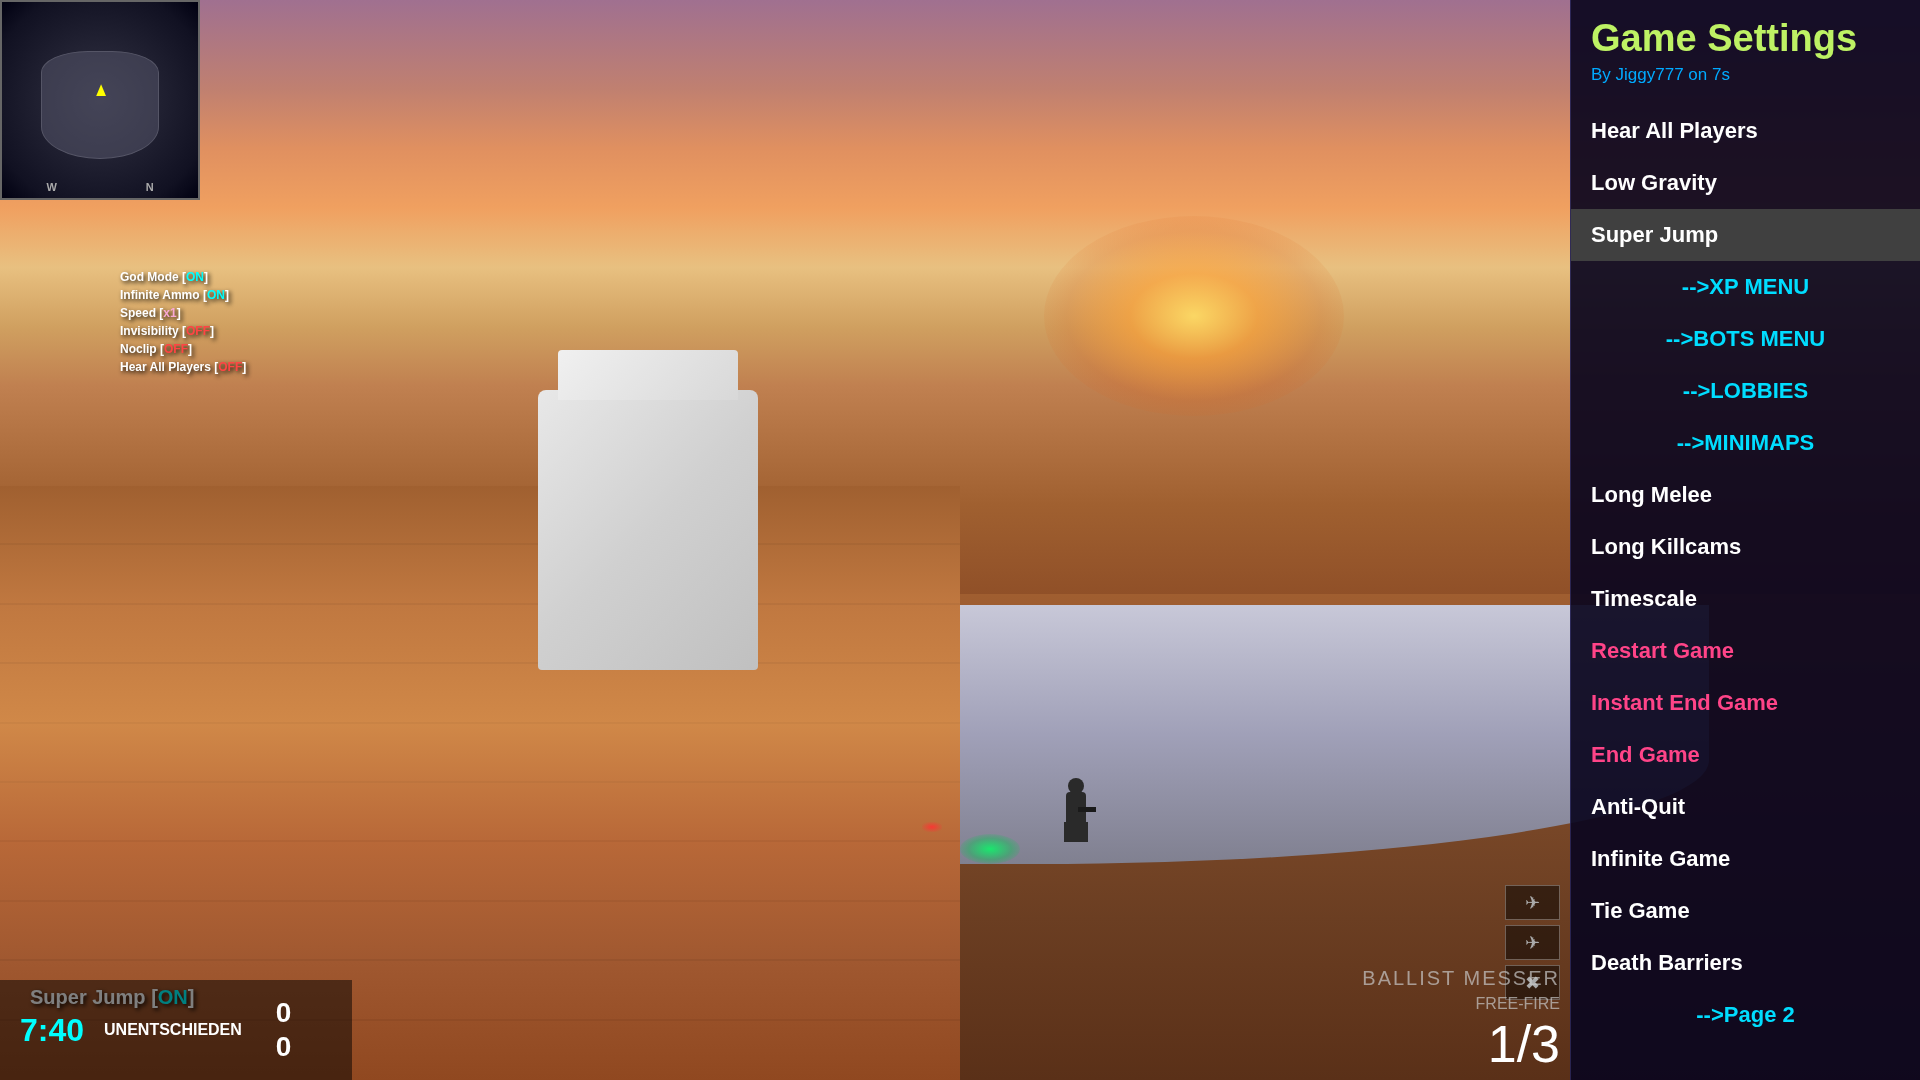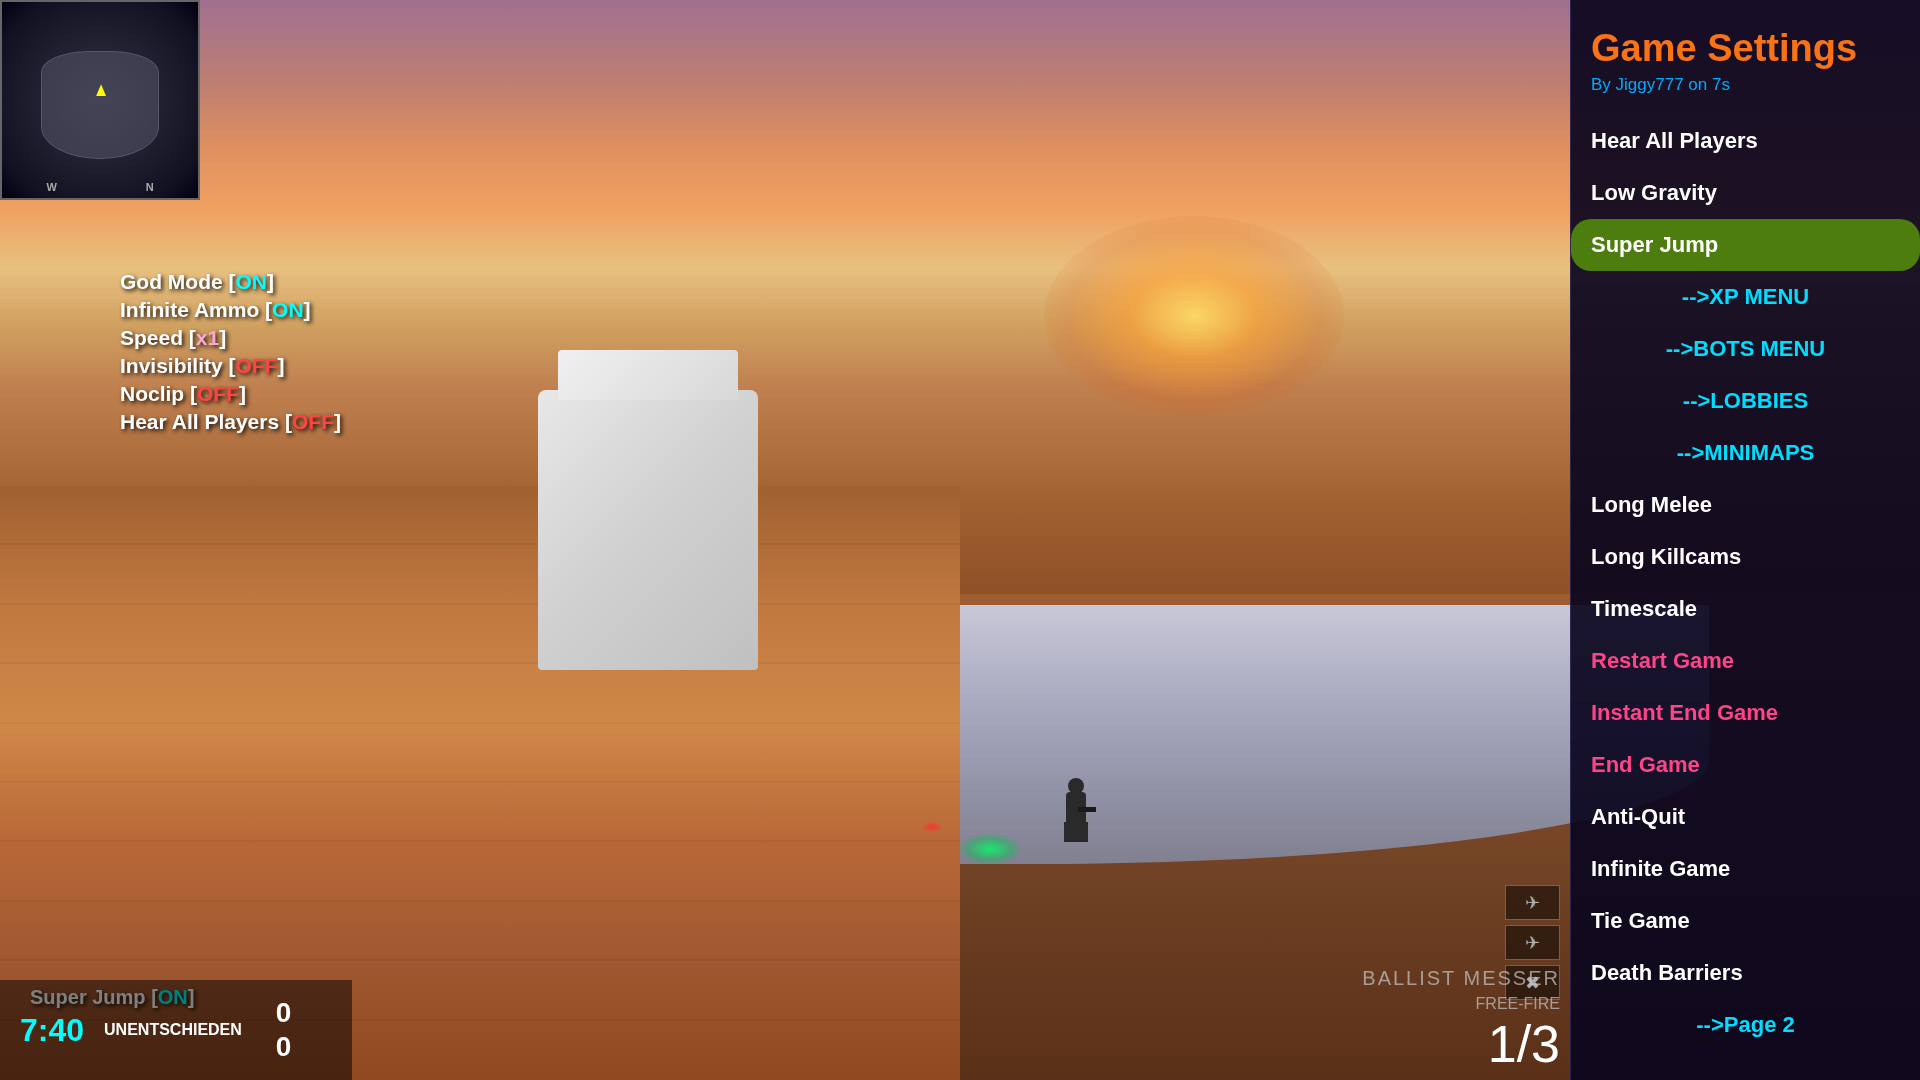--- a/index.html
+++ b/index.html
@@ -245,21 +245,21 @@
 
     
     #hud-left {
       position: absolute;
       top: 270px;
       left: 120px;
     }
 
     .hud-line {
       color: white;
-      font-size: 21px;
+      font-size: 12px;
       font-weight: bold;
       margin-bottom: 4px;
       text-shadow: 2px 2px 4px rgba(0,0,0,0.9);
       font-family: 'Arial Black', Arial, sans-serif;
     }
 
     .hud-on { color: #00ffff; }
     .hud-off { color: #ff4444; }
     .hud-x1 { color: #f9a8d4; }
 
@@ -323,25 +323,25 @@
     #settings-panel {
       position: absolute;
       top: 0; right: 0;
       width: 350px;
       height: 1080px;
       background: rgba(10, 5, 30, 0.92);
       border-left: 1px solid rgba(100,100,200,0.3);
     }
 
     #panel-title {
-      color: #f97316;
+      color: #bef264;
       font-size: 38px;
       font-weight: bold;
       font-family: 'Arial Black', Arial, sans-serif;
-      padding: 28px 20px 5px 20px;
+      padding: 18px 20px 5px 20px;
       line-height: 1.1;
     }
 
     #panel-subtitle {
       color: #00aaff;
       font-size: 17px;
       font-family: Arial, sans-serif;
       padding: 0 20px 20px 20px;
     }
 
@@ -354,23 +354,22 @@
       font-weight: bold;
       font-family: 'Arial Black', Arial, sans-serif;
       cursor: pointer;
       text-decoration: none;
       background: transparent;
       border: none;
       text-align: left;
     }
 
     .menu-item.selected {
-      background: #4d7c0f;
-      color: white;
-      border-radius: 20px;
+      background: #404040;
+      color: white;
     }
 
     .menu-item.cyan-item {
       color: #00ddff;
       text-align: center;
     }
 
     .menu-item.pink-item {
       color: #ff4488;
     }

